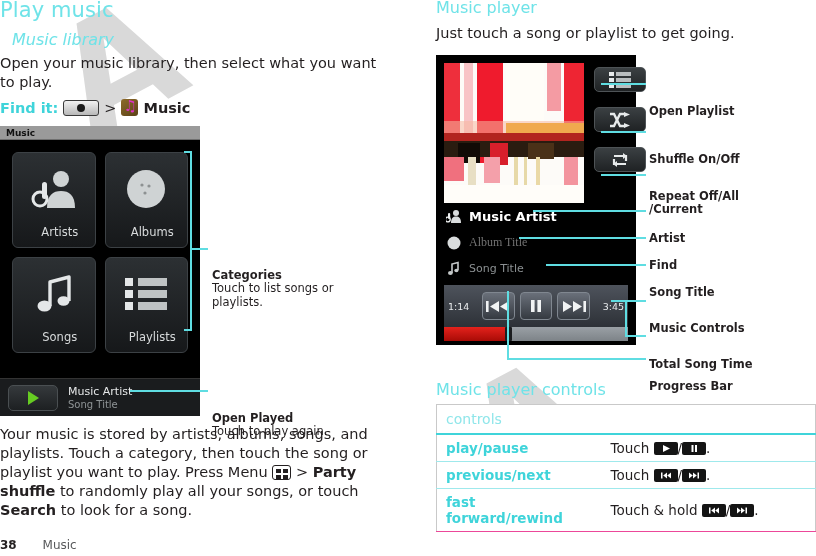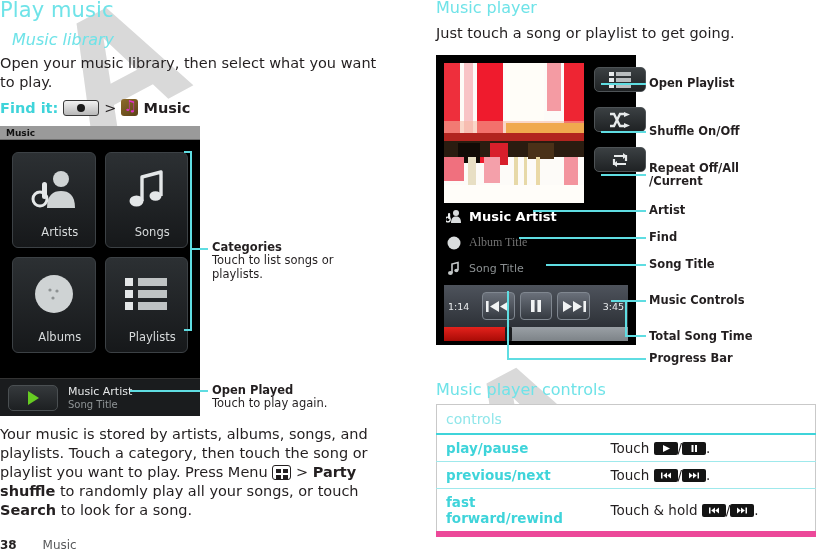--- a/index.html
+++ b/index.html
@@ -160,21 +160,21 @@
   .progress .fill {
     position:absolute; left:0; top:0; bottom:0; width:35%;
     background:linear-gradient(#e4221c,#a80b06);
   }
   .progress .thumb {
     position:absolute; top:0; bottom:0; width:7px; left:35%;
     margin-left:-3px; background:#1b1d1f; border-radius:1px;
   }
 
   
-  .callout { position:absolute; z-index:4; }
+  .callout { position:absolute; z-index:4;margin-top:28px; }
   .co-title { font-size:11.5px; font-weight:bold; color:#231f20; line-height:13px; }
   .co-desc  { font-size:11.5px; color:#231f20; line-height:13.5px; }
   .lead { position:absolute; background:#5fdde2; z-index:3; }
   .leadh { height:2px; }
   .leadv { width:2px; }
 
   
   table.ctl {
     width:380px; border-collapse:collapse; background:#fff;
     border:1px solid #c9c9c9;
@@ -182,21 +182,21 @@
   }
   table.ctl th {
     text-align:left; font-weight:normal; color:#8fe6ea;
     font-size:14px; padding:6px 9px 6px 9px;
     border-bottom:2px solid #3fd4da;
   }
   table.ctl td {
     font-size:13.5px; padding:5px 9px; vertical-align:middle;
     border-bottom:1.5px solid #9fe9ec;
   }
-  table.ctl tr:last-child td { border-bottom:6px solid #ec4899; }
+  table.ctl tr:last-child td { border-bottom:1px solid #ec4899; }
   td.ctl-name { color:#3fd4da; font-weight:bold; width:165px; }
   td.ctl-act  { color:#231f20; }
   .minibtn {
     display:inline-block; width:24px; height:13px;
     background:#141414; border-radius:2px; vertical-align:-2px;
     position:relative;
   }
   .minibtn svg { position:absolute; left:0; top:0; }
 
   
@@ -244,39 +244,39 @@
               <path d="M16 40 C16 27 22 23 30 23 C38 23 44 27 44 40 Z" fill="#cfd3d4"></path>
               <rect x="11" y="14" width="5" height="17" rx="2.5" fill="#e4e7e8"></rect>
               <circle cx="9" cy="31" r="7" fill="none" stroke="#e4e7e8" stroke-width="3"></circle>
             </svg>
           </div>
           <div class="tlabel">Artists</div>
         </div>
 
         <div class="tile">
           <div class="glyph">
-            <svg width="44" height="44" viewBox="0 0 44 44">
-              <path d="M18 34 V10 L37 5 V29" fill="none" stroke="#e4e7e8" stroke-width="3.4" stroke-linejoin="round"></path>
-              <ellipse cx="12.5" cy="34" rx="7" ry="5.6" fill="#e4e7e8"></ellipse>
-              <ellipse cx="31.5" cy="29" rx="6" ry="4.8" fill="#e4e7e8"></ellipse>
-            </svg>
-          </div>
-          <div class="tlabel">Songs</div>
-        </div>
-
-        <div class="tile">
-          <div class="glyph">
             <svg width="42" height="42" viewBox="0 0 42 42">
               <circle cx="21" cy="21" r="19" fill="#cfd3d4"></circle>
               <circle cx="17" cy="17" r="1.6" fill="#8d9192"></circle>
               <circle cx="24" cy="18" r="1.6" fill="#8d9192"></circle>
               <circle cx="20" cy="25" r="1.6" fill="#8d9192"></circle>
             </svg>
           </div>
           <div class="tlabel">Albums</div>
+        </div>
+
+        <div class="tile">
+          <div class="glyph">
+            <svg width="44" height="44" viewBox="0 0 44 44">
+              <path d="M18 34 V10 L37 5 V29" fill="none" stroke="#e4e7e8" stroke-width="3.4" stroke-linejoin="round"></path>
+              <ellipse cx="12.5" cy="34" rx="7" ry="5.6" fill="#e4e7e8"></ellipse>
+              <ellipse cx="31.5" cy="29" rx="6" ry="4.8" fill="#e4e7e8"></ellipse>
+            </svg>
+          </div>
+          <div class="tlabel">Songs</div>
         </div>
 
         <div class="tile">
           <div class="glyph">
             <svg width="46" height="36" viewBox="0 0 46 36">
               <rect x="2" y="2" width="8" height="8" fill="#e4e7e8"></rect>
               <rect x="2" y="14" width="8" height="8" fill="#e4e7e8"></rect>
               <rect x="2" y="26" width="8" height="8" fill="#e4e7e8"></rect>
               <rect x="15" y="2" width="29" height="8" fill="#bfc3c4"></rect>
               <rect x="15" y="14" width="29" height="8" fill="#bfc3c4"></rect>

